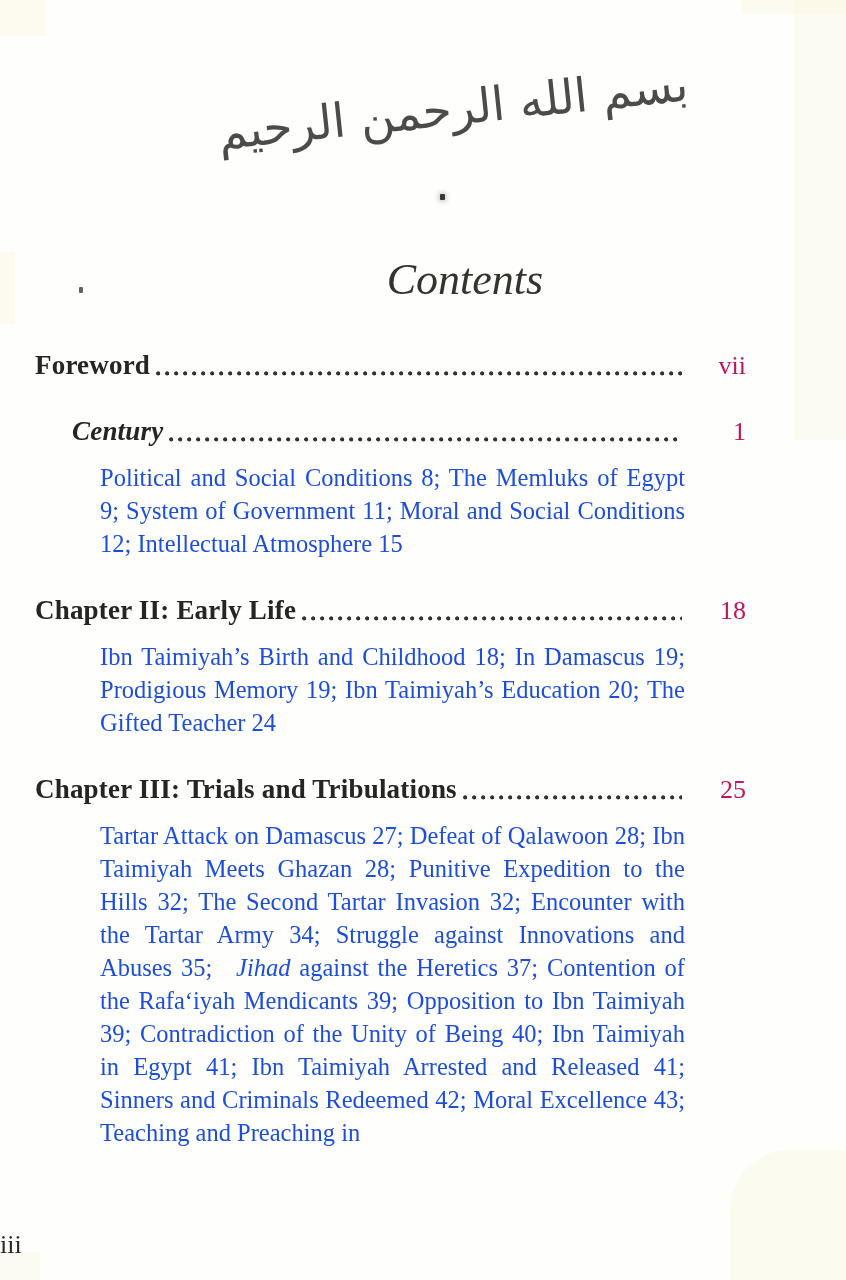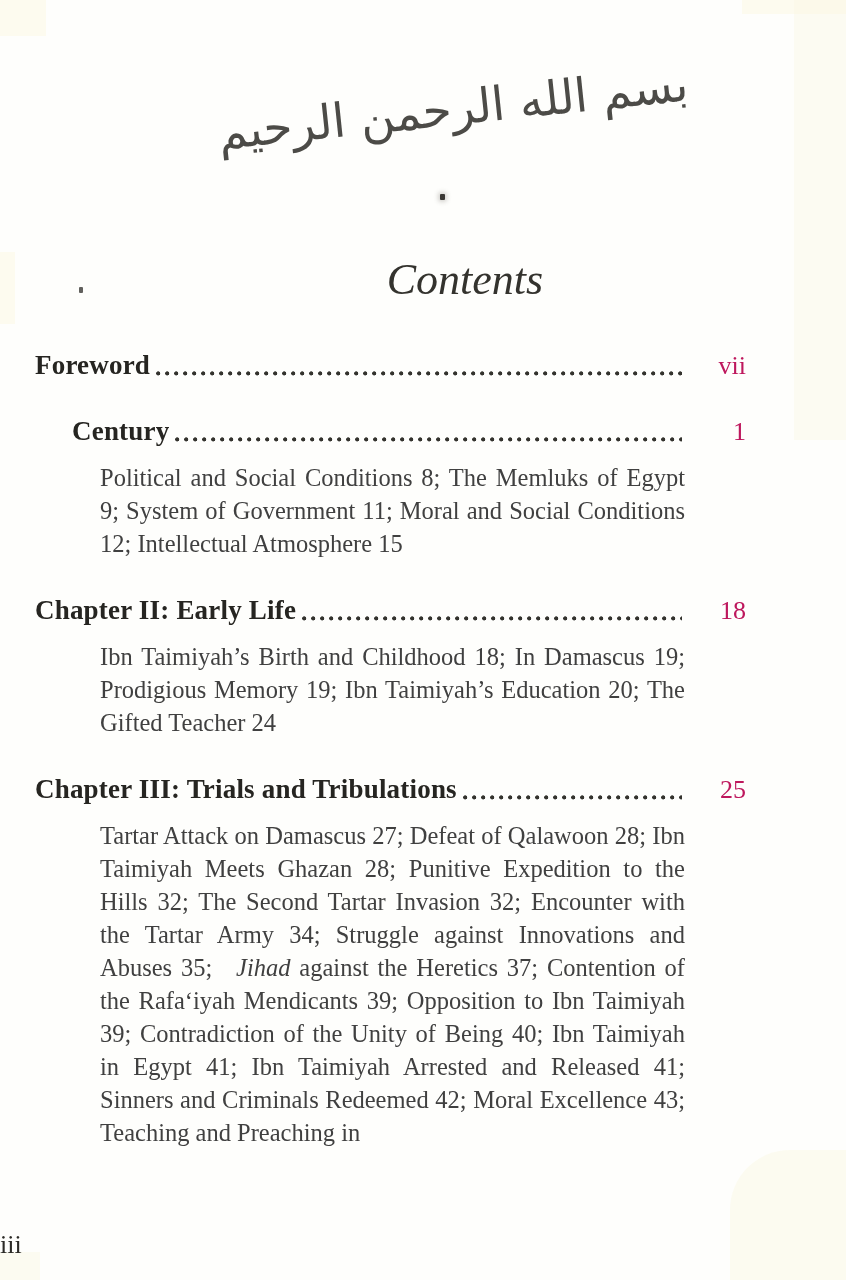--- a/index.html
+++ b/index.html
@@ -67,28 +67,28 @@
   .toc-page {
     width: 52px;
     text-align: right;
     font-size: 26px;
     line-height: 35px;
     color: #be185d;
     flex: 0 0 auto;
   }
   .chapter { margin-top: 31px; }
   .chapter.c2, .chapter.c3 { margin-top: 33px; }
-  .title-cont { margin-left: 37px; }
+  .title-cont { margin-left: 37px; font-style: italic; }
   .topics {
     margin: 12px 61px 0 65px;
     font-size: 24.5px;
     line-height: 33px;
     text-align: justify;
     text-align-last: left;
-    color: #404040;
+    color: #1d4ed8;
   }
   .topics .italic { font-style: italic; margin-left: 15px; }
   .folio {
     position: absolute;
     left: 0; right: 56px;
     top: 1230px;
     text-align: left;
     font-size: 26px;
     color: #2b2a26;
   }

